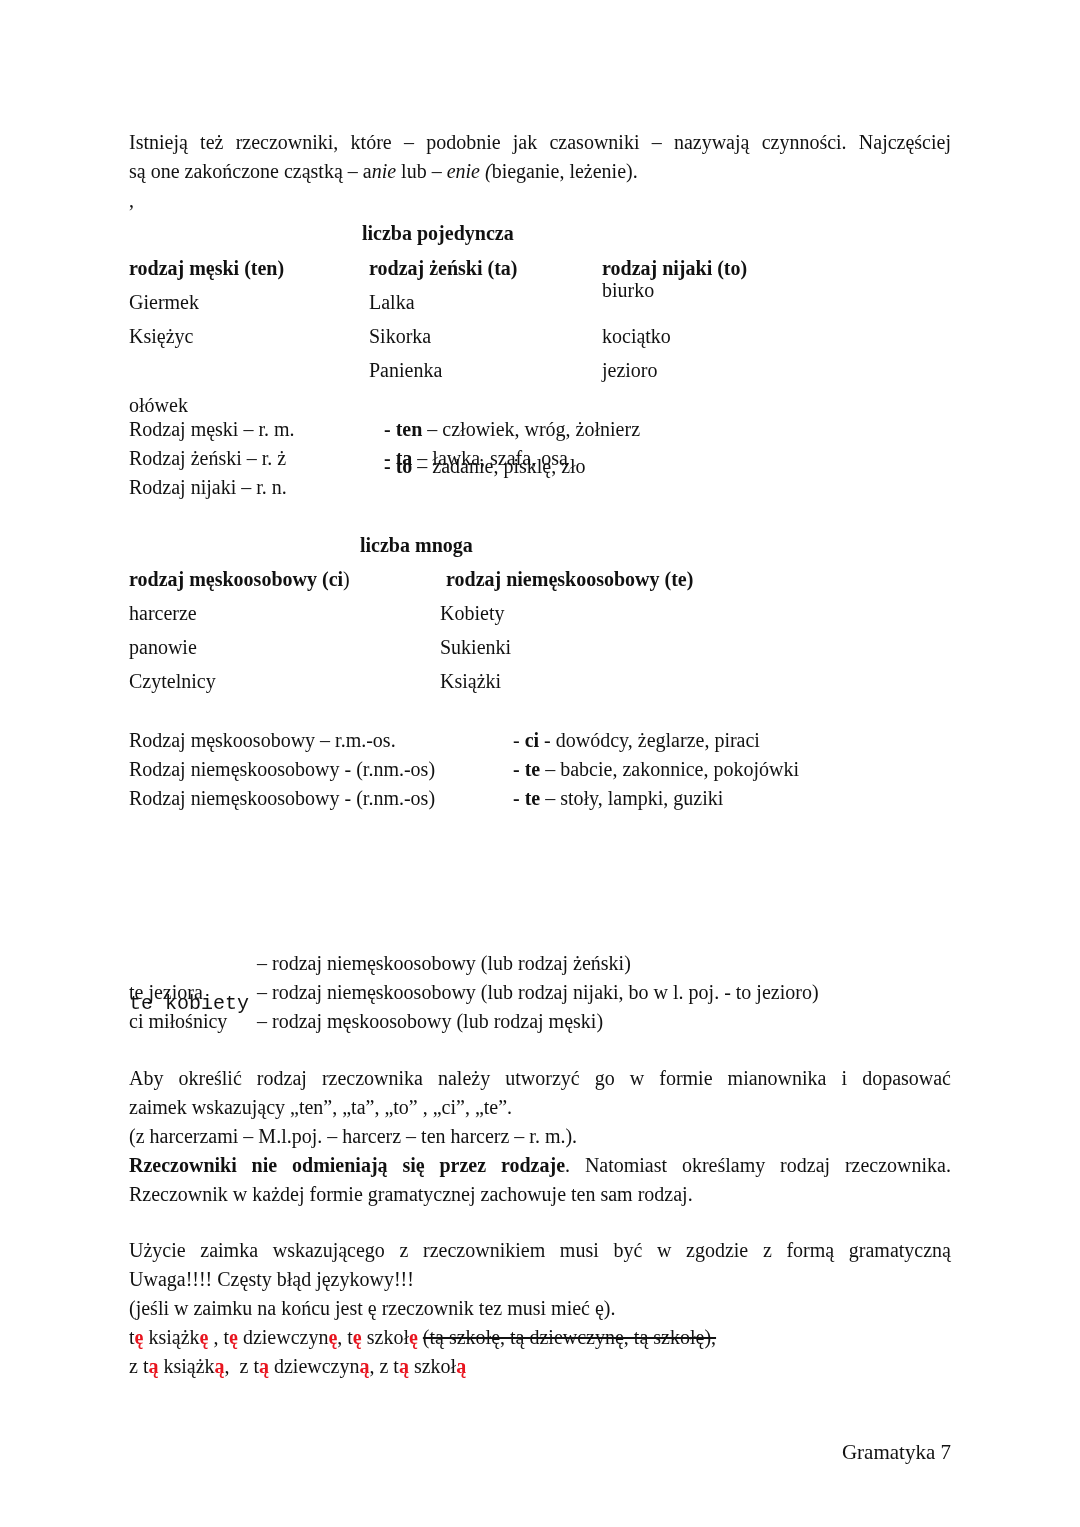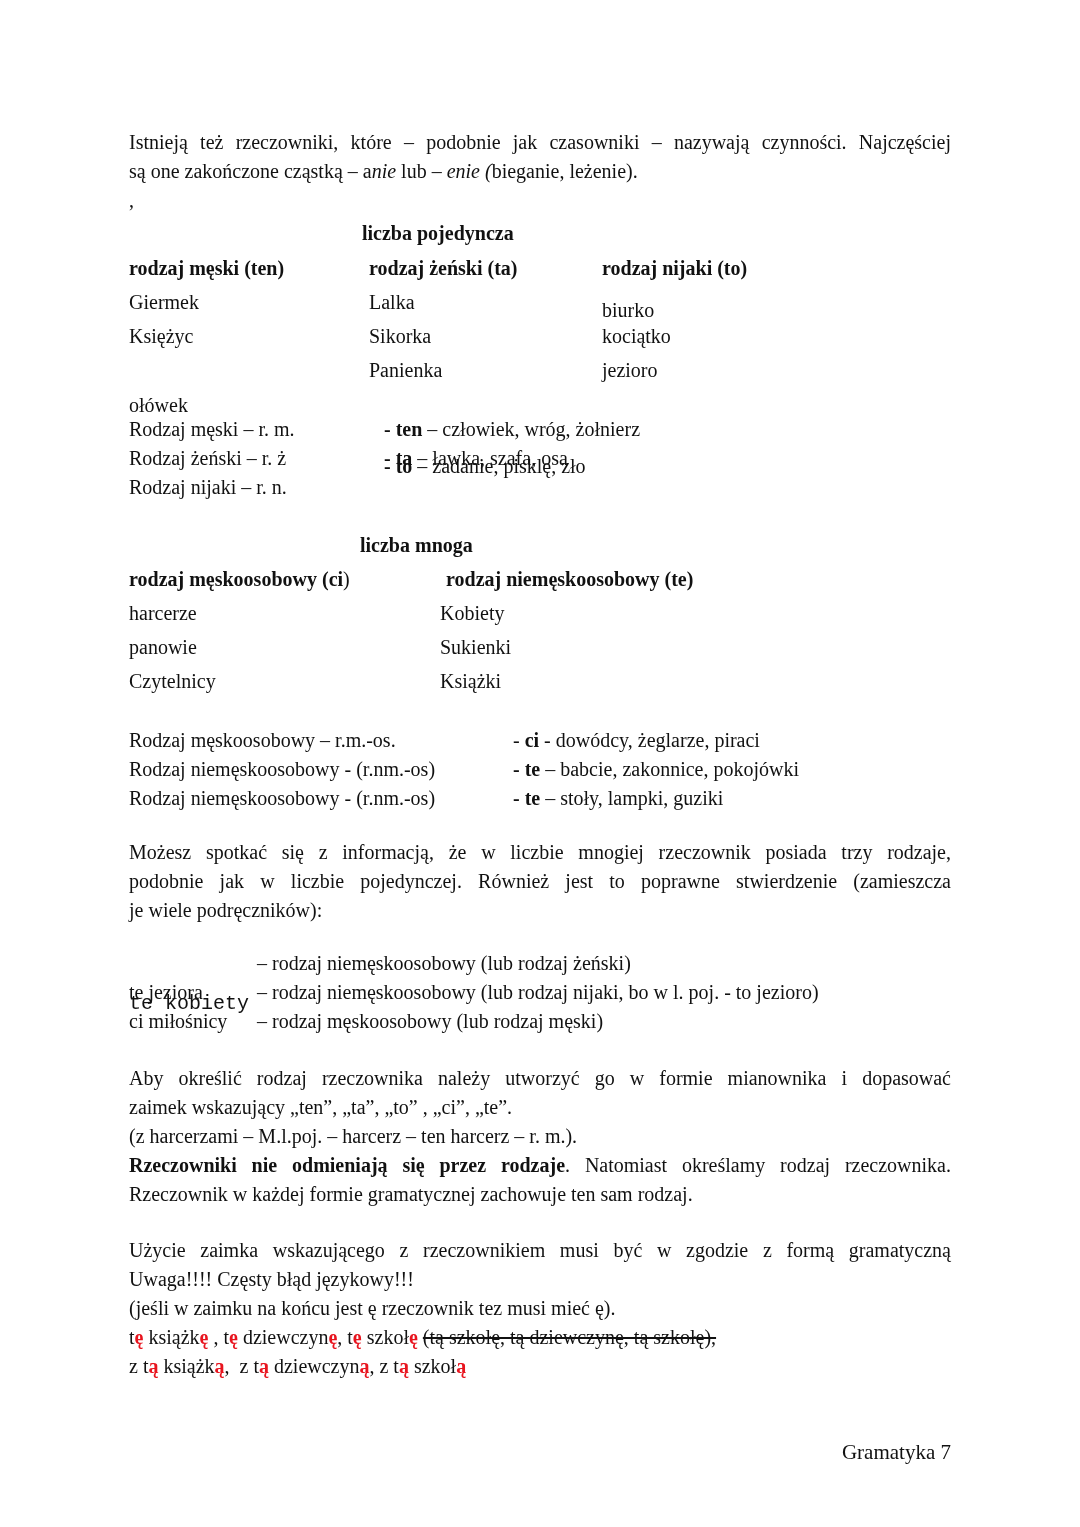--- a/index.html
+++ b/index.html
@@ -32,21 +32,21 @@
 
   <div class="abs b" style="left:362px; top:223px;">liczba pojedyncza</div>
 
   <div>
     <div class="abs b" style="left:129px; top:258px;">rodzaj męski (ten)</div>
     <div class="abs b" style="left:369px; top:258px;">rodzaj żeński (ta)</div>
     <div class="abs b" style="left:602px; top:258px;">rodzaj nijaki (to)</div>
 
     <div class="abs" style="left:129px; top:292px;">Giermek</div>
     <div class="abs" style="left:369px; top:292px;">Lalka</div>
-    <div class="abs" style="left:602px; top:300px;">biurko</div>
+    <div class="abs" style="left:602px; top:280px;">biurko</div>
 
     <div class="abs" style="left:129px; top:326px;">Księżyc</div>
     <div class="abs" style="left:369px; top:326px;">Sikorka</div>
     <div class="abs" style="left:602px; top:326px;">kociątko</div>
 
     <div class="abs" style="left:129px; top:360px;margin-top:35px;">ołówek</div>
     <div class="abs" style="left:369px; top:360px;">Panienka</div>
     <div class="abs" style="left:602px; top:360px;">jezioro</div>
   </div>
 
@@ -81,25 +81,20 @@
     <div class="abs" style="left:129px; top:730px;">Rodzaj męskoosobowy – r.m.-os.</div>
     <div class="abs" style="left:513px; top:730px;"><span>- </span><b>ci</b><span> - dowódcy, żeglarze, piraci</span></div>
 
     <div class="abs" style="left:129px; top:759px;">Rodzaj niemęskoosobowy - (r.nm.-os)</div>
     <div class="abs" style="left:513px; top:759px;"><b>- te</b><span> – babcie, zakonnice, pokojówki</span></div>
 
     <div class="abs" style="left:129px; top:788px;">Rodzaj niemęskoosobowy - (r.nm.-os)</div>
     <div class="abs" style="left:513px; top:788px;"><b>- te</b><span> – stoły, lampki, guziki</span></div>
   </div>
 
-  <div class="para" style="top:838px;">
-    <span class="ln">Możesz spotkać się z informacją, że w liczbie mnogiej rzeczownik posiada trzy rodzaje,</span>
-    <span class="ln">podobnie jak w liczbie pojedynczej. Również jest to poprawne stwierdzenie (zamieszcza</span>
-    <span class="ln last">je wiele podręczników):</span>
-  </div>
 
   <div>
     <div class="abs" style="left:129px; top:994px;font-family:Liberation Mono, monospace;">te kobiety</div>
     <div class="abs" style="left:257px; top:953px;">– rodzaj niemęskoosobowy (lub rodzaj żeński)</div>
     <div class="abs" style="left:129px; top:982px;">te jeziora</div>
     <div class="abs" style="left:257px; top:982px;">– rodzaj niemęskoosobowy (lub rodzaj nijaki, bo w l. poj. - to jezioro)</div>
     <div class="abs" style="left:129px; top:1011px;">ci miłośnicy</div>
     <div class="abs" style="left:257px; top:1011px;">– rodzaj męskoosobowy (lub rodzaj męski)</div>
   </div>
 

